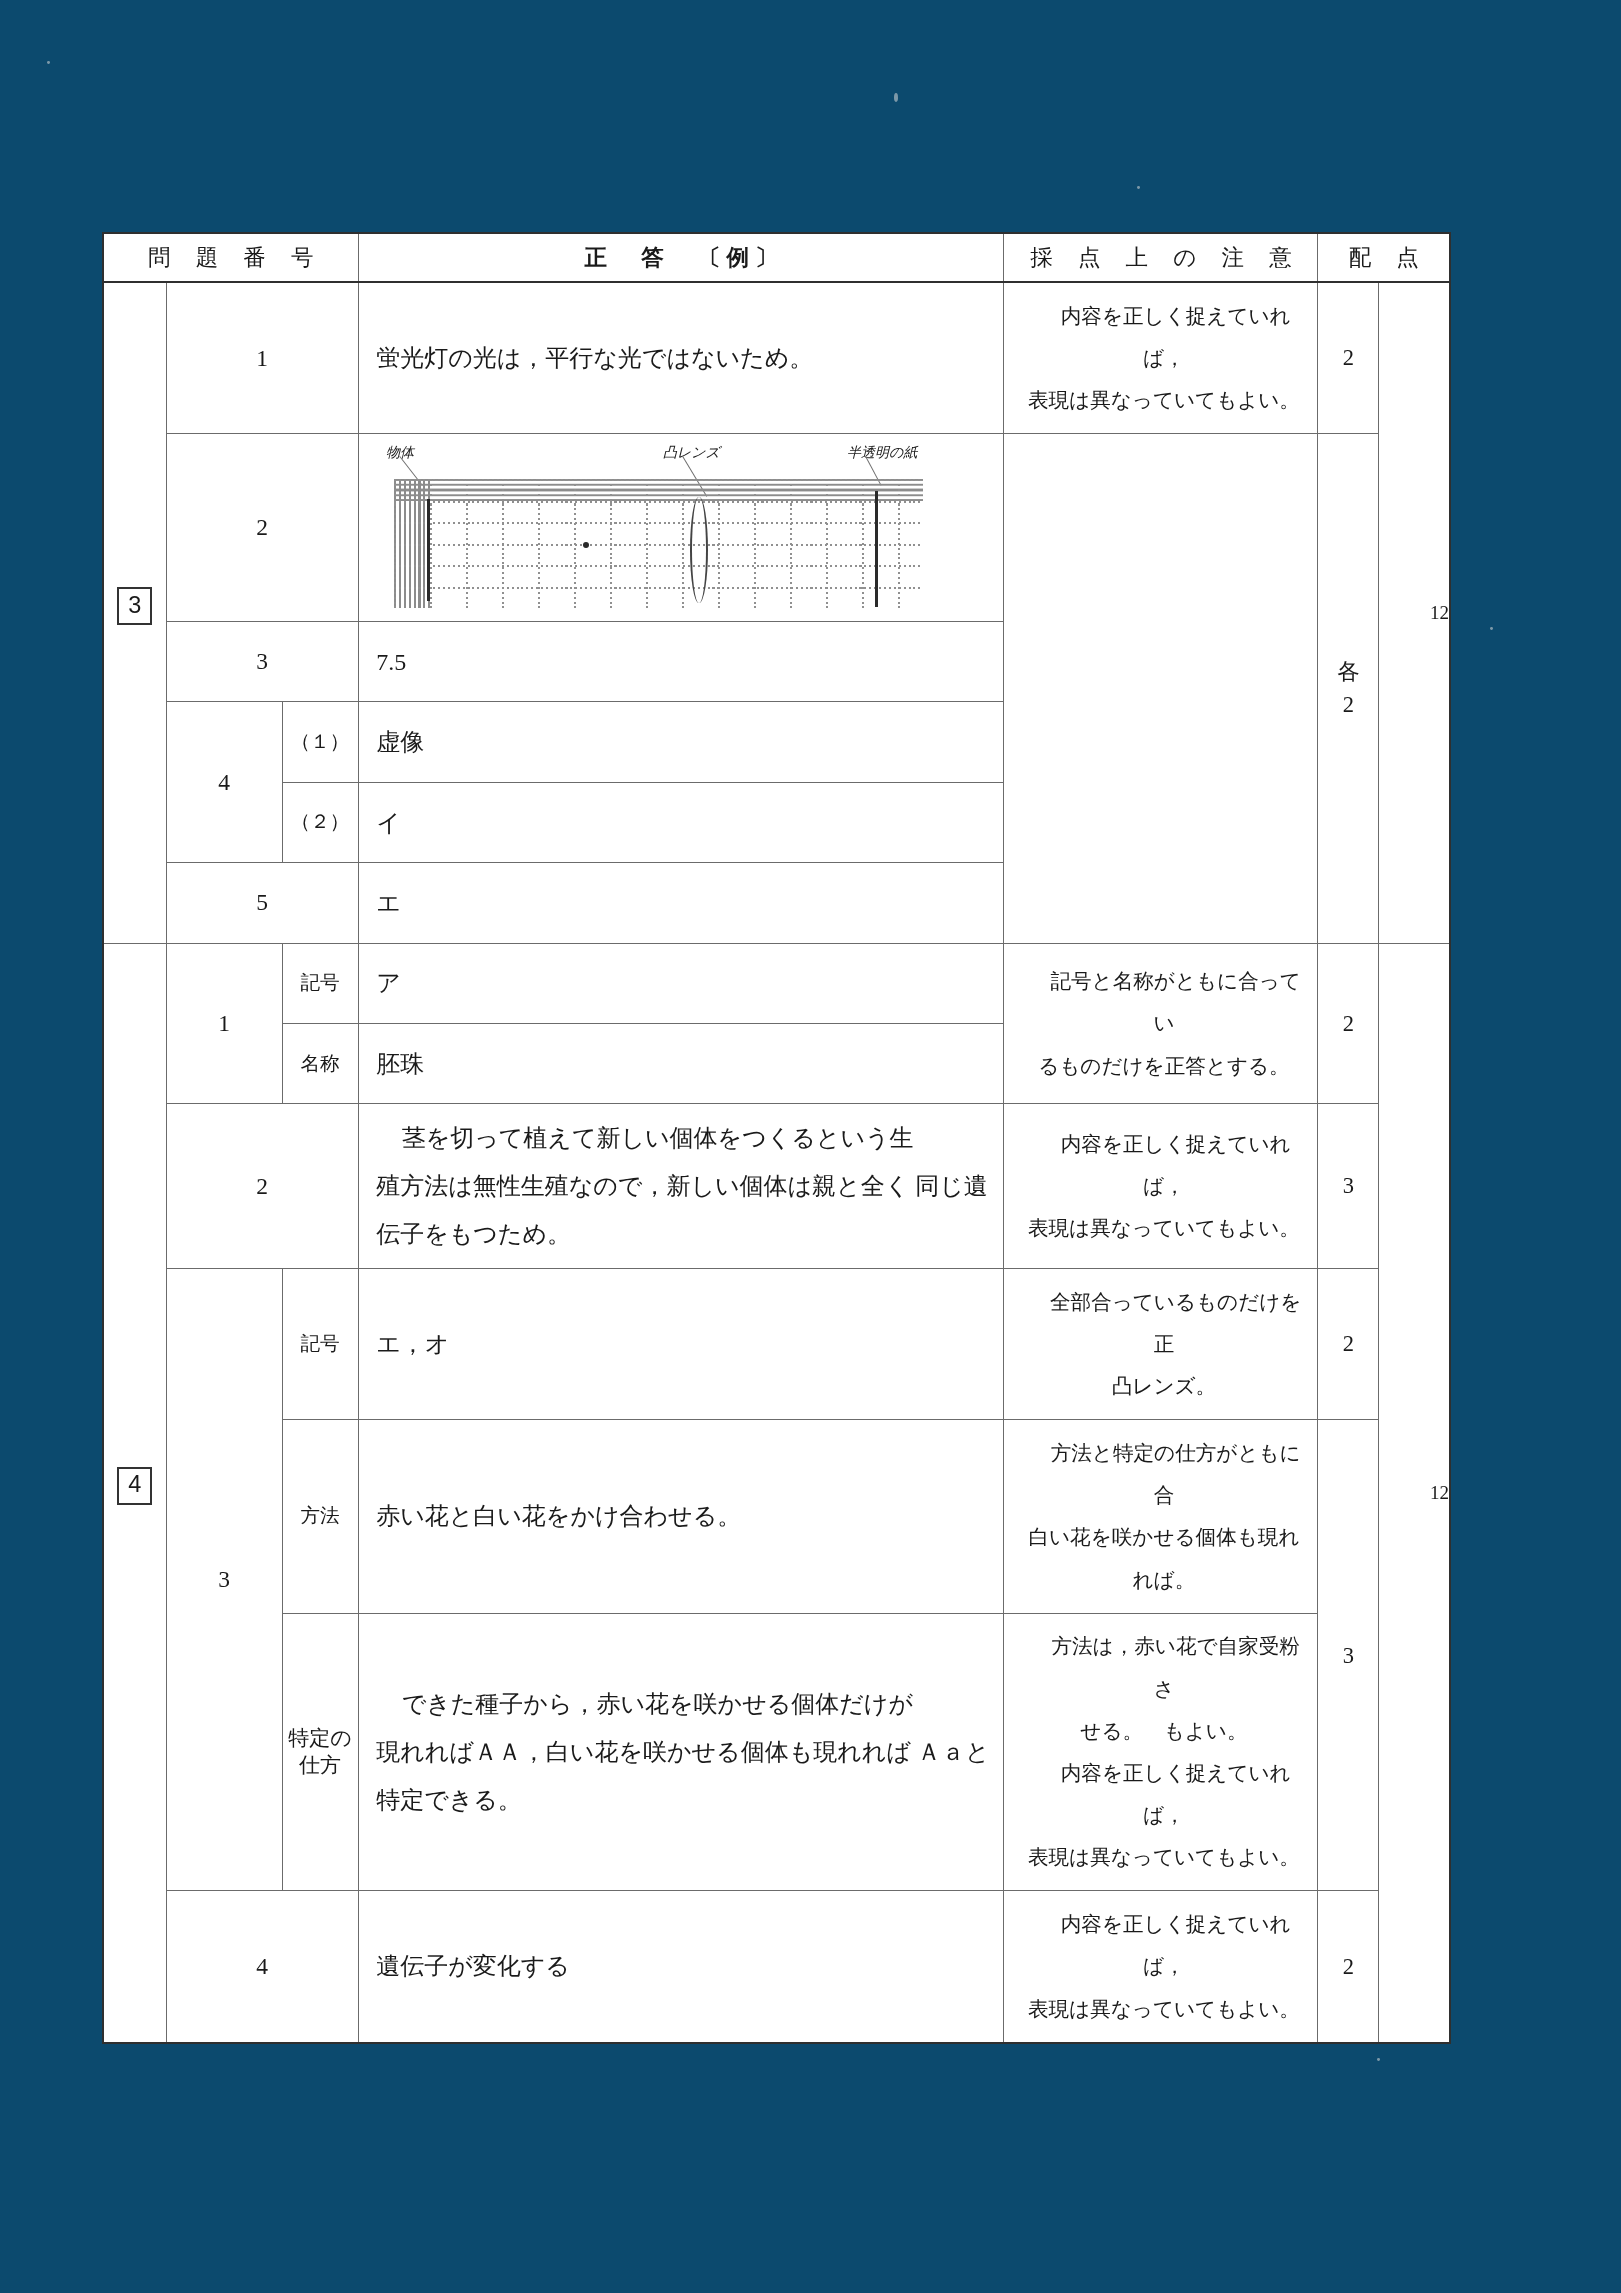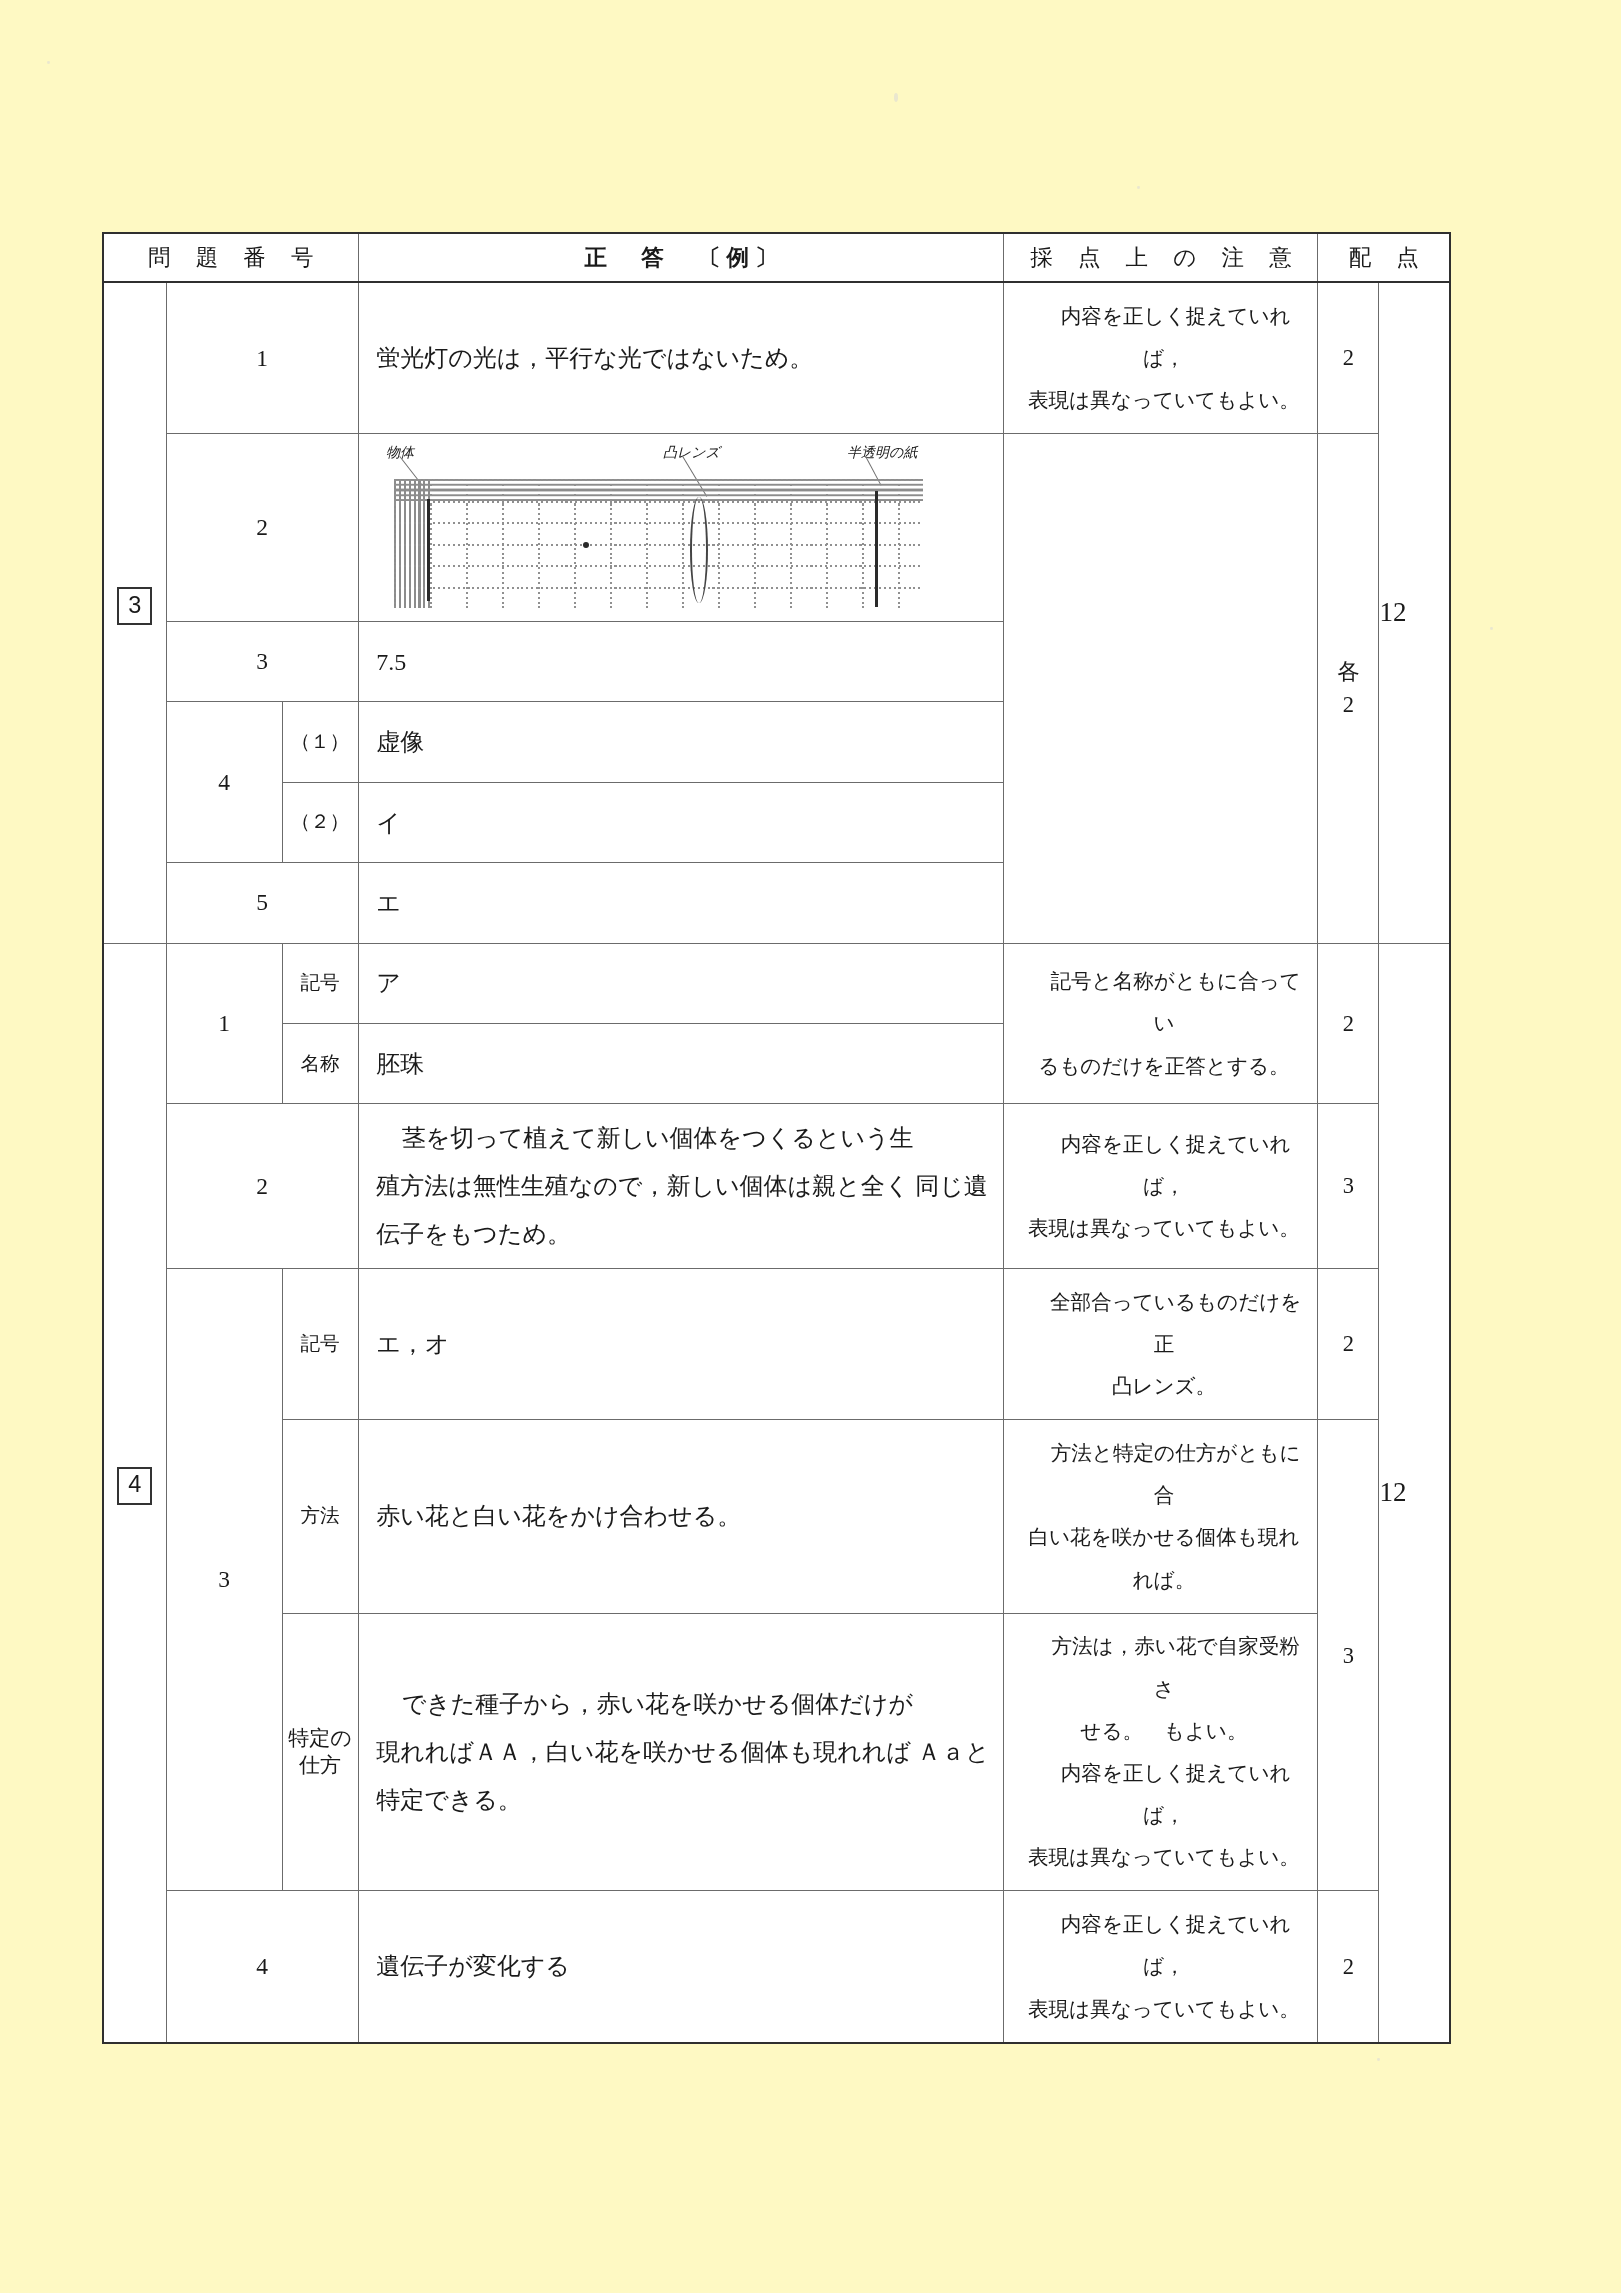--- a/index.html
+++ b/index.html
@@ -11,21 +11,21 @@
     width: 1621px;
     height: 2294px;
     position: relative;
     font-family: "Liberation Serif", "DejaVu Serif", serif;
     color: #1a1a1a;
     overflow: hidden;
   }
   .page {
     position: absolute;
     inset: 0;
-    background: #fef9c3;
+    background: #0c4a6e;
   }
   
   .speckle {
     position: absolute;
     background: #d8d8d8;
     border-radius: 50%;
     opacity: .55;
   }
 
   .sheet {
@@ -64,21 +64,21 @@
     border-bottom: 2px solid #2f2f2f !important;
   }
   .hdr.thin-ls { letter-spacing: 5.9px; text-indent: 5.9px; font-weight: bold; }
 
   .c-sec   { width: 63px;  text-align: center; }
   .c-qno   { width: 116px; text-align: center; font-size: 23.5px; }
   .c-sub   { width: 76px;  text-align: center; font-size: 19.6px; }
   .c-ans   { text-align: left; }
   .c-note  { width: 314px; text-align: center; }
   .c-pts   { width: 61px;  text-align: center; font-size: 22.5px; }
-  .c-total { width: 71px;  text-align: left; font-size: 27px; }
+  .c-total { width: 71px;  text-align: right; font-size: 19px; }
 
   .sec-cell {
     position: relative;
     text-align: center;
     vertical-align: bottom;
   }
   .secbox {
     display: inline-block;
     border: 2px solid #333;
     font-size: 23.5px;

